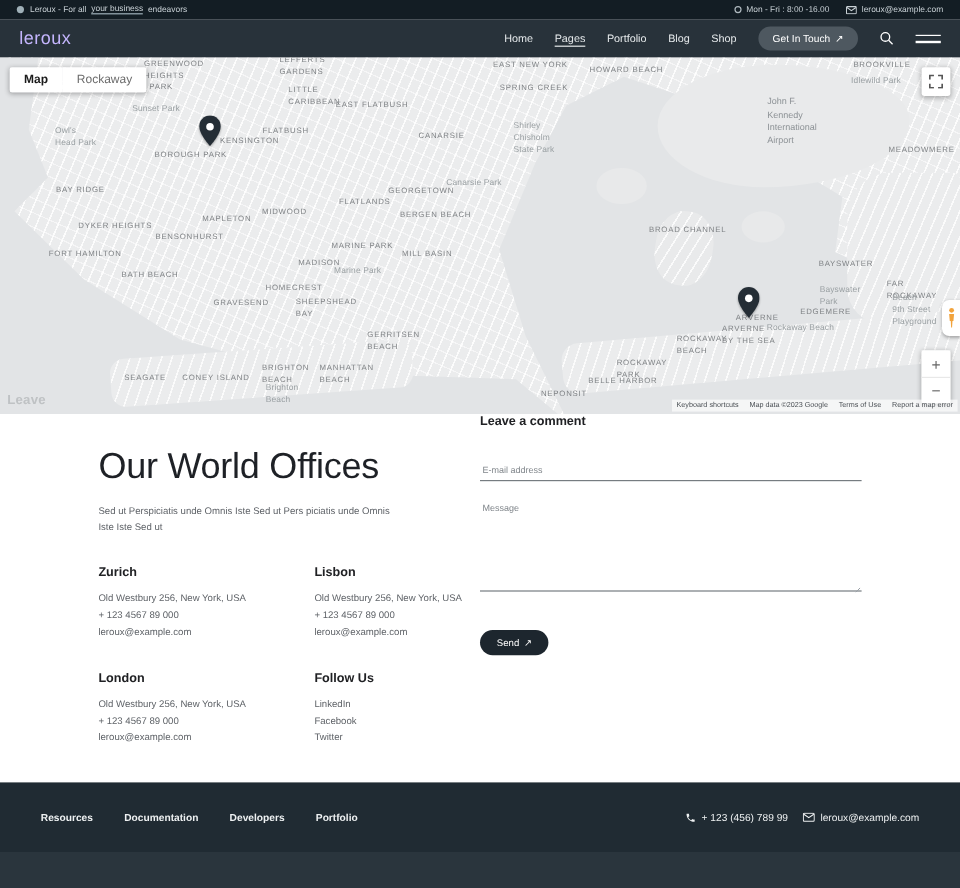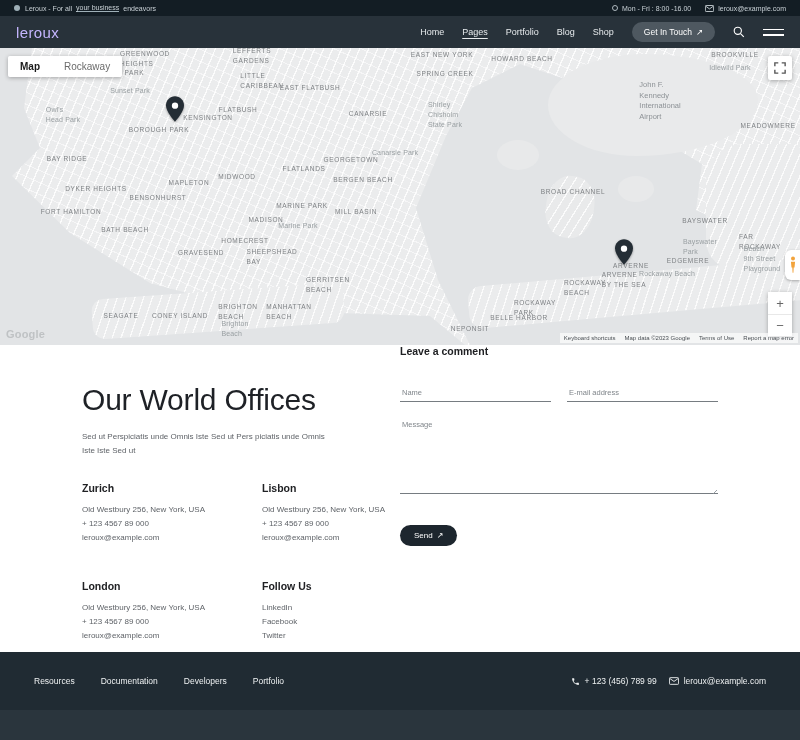--- a/index.html
+++ b/index.html
@@ -52,41 +52,41 @@
   .ms-sat{color:#6b6b6b;border-left:1px solid #ececec}
   .ctl-full{position:absolute;right:8px;top:8px;width:24px;height:24px;background:#fff;border:0;border-radius:2px;box-shadow:0 1px 4px rgba(0,0,0,.3);display:flex;align-items:center;justify-content:center;cursor:pointer}
   .ctl-zoom{position:absolute;right:8px;top:244px;width:24px;background:#fff;border-radius:2px;box-shadow:0 1px 4px rgba(0,0,0,.3);display:flex;flex-direction:column}
   .ctl-zoom button{background:#fff;border:0;height:22px;font-size:13px;color:#666;line-height:1;cursor:pointer;padding:0}
   .ctl-zoom button + button{border-top:1px solid #e8e8e8}
   .pegman{position:absolute;right:0;top:202px;width:15px;height:30px;background:#fff;border-radius:6px 0 0 6px;box-shadow:0 1px 3px rgba(0,0,0,.3);display:flex;align-items:center;justify-content:center;cursor:pointer}
   .google-logo{position:absolute;left:6px;bottom:5px;font-size:11px;font-weight:700;color:#bfc2c4;letter-spacing:.2px;cursor:pointer}
   .attr{position:absolute;right:2px;bottom:2px;display:flex;gap:9px;font-size:6px;color:#4a4f54;background:rgba(255,255,255,.65);padding:2px 4px}
   
   .content{height:307px;box-sizing:border-box;display:flex;padding:0 82px;background:#fff}
-  .col-left{width:318px;padding-top:38px;box-sizing:border-box}
+  .col-left{width:318px;padding-top:27px;box-sizing:border-box}
   .col-right{width:318px;box-sizing:border-box}
   h1{margin:0;font-size:30px;font-weight:400;color:#1e2126;letter-spacing:-.2px}
   .sub{margin-top:13px;font-size:8px;color:#5f6368;line-height:1.75;width:250px}
-  .offices{display:grid;grid-template-columns:180px 180px;row-gap:35px;margin-top:24px}
+  .offices{display:grid;grid-template-columns:180px 180px;row-gap:25px;margin-top:24px}
   .office h3{margin:0 0 9px;font-size:10.5px;color:#202124;font-weight:700}
   .office p{margin:0;font-size:8px;color:#5f6368;line-height:14px}
   .follow a{display:block;font-size:8px;color:#5f6368;line-height:14px;text-decoration:none;cursor:pointer}
   .form-title{margin:0;font-size:10.5px;font-weight:700;color:#202124}
   .fields{display:flex;gap:16px;margin-top:24px}
   .fields .fld{flex:1}
   input,textarea{font-family:"Liberation Sans",sans-serif;font-size:7.5px;color:#3c4043;background:transparent;border:0;border-bottom:1px solid #767c81;outline:none;width:100%;box-sizing:border-box}
   input{height:17px;padding:0 2px}
   input::placeholder,textarea::placeholder{color:#80868b}
   .msg-wrap{position:relative;margin-top:14px}
   textarea{height:78px;resize:none;padding:4px 2px}
   .resize-grip{position:absolute;right:1px;bottom:4px;width:7px;height:7px;clip-path:polygon(100% 0,100% 100%,0 100%);background:repeating-linear-gradient(135deg,#9aa0a6 0 1px,transparent 1px 3.2px);pointer-events:none}
   .send{margin-top:27px;background:#1d262e;color:#fff;border:0;border-radius:14px;padding:6px 14px;font-size:8px;display:inline-flex;align-items:center;gap:4px;cursor:pointer;font-family:"Liberation Sans",sans-serif}
   
   .footer{height:58px;background:#202b33;display:flex;align-items:center;padding:0 34px;box-sizing:border-box}
-  .f-links{display:flex;gap:26px;font-size:8.5px;font-weight:400;color:#eef1f2}
+  .f-links{display:flex;gap:26px;font-size:8.5px;font-weight:700;color:#eef1f2}
   .f-links span{cursor:pointer}
   .f-right{margin-left:auto;display:flex;gap:12px;align-items:center;font-size:8.5px;color:#eef1f2}
   .f-item{display:flex;align-items:center;gap:5px;cursor:pointer}
   .subfooter{height:30px;background:#2a353d}
 </style>
 </head>
 <body>
 
 <div class="topbar">
   <span class="tb-dot"></span>
@@ -251,21 +251,21 @@
     <button>−</button>
   </div>
 
   <div class="pegman">
     <svg width="8" height="18" viewBox="0 0 10 22">
         <circle cx="5" cy="3" r="2.5" fill="#f2a33c"></circle>
         <path d="M2.4 6.8h5.2l-.7 7.4h-1l-.4 6.6H4.5l-.4-6.6h-1z" fill="#f2a33c"></path>
       </svg>
   </div>
 
-  <div class="google-logo">Google</div>
+  <div class="google-logo">Leave</div>
 
   <div class="attr">
     <span>Keyboard shortcuts</span>
     <span>Map data ©2023 Google</span>
     <span>Terms of Use</span>
     <span>Report a map error</span>
   </div>
 </div>
 
 <div class="content">
@@ -296,21 +296,20 @@
         <a>LinkedIn</a>
         <a>Facebook</a>
         <a>Twitter</a>
       </div>
     </div>
   </div>
 
   <div class="col-right">
     <h2 class="form-title">Leave a comment</h2>
     <div class="fields">
-      <div class="fld"><input type="text" placeholder="Name" style=""></div>
       <div class="fld"><input type="text" placeholder="E-mail address" style=""></div>
     </div>
     <div class="msg-wrap">
       <textarea placeholder="Message" style=""></textarea>
       <span class="resize-grip"></span>
     </div>
     <button class="send">
       <span>Send</span>
       <span>↗</span>
     </button>

